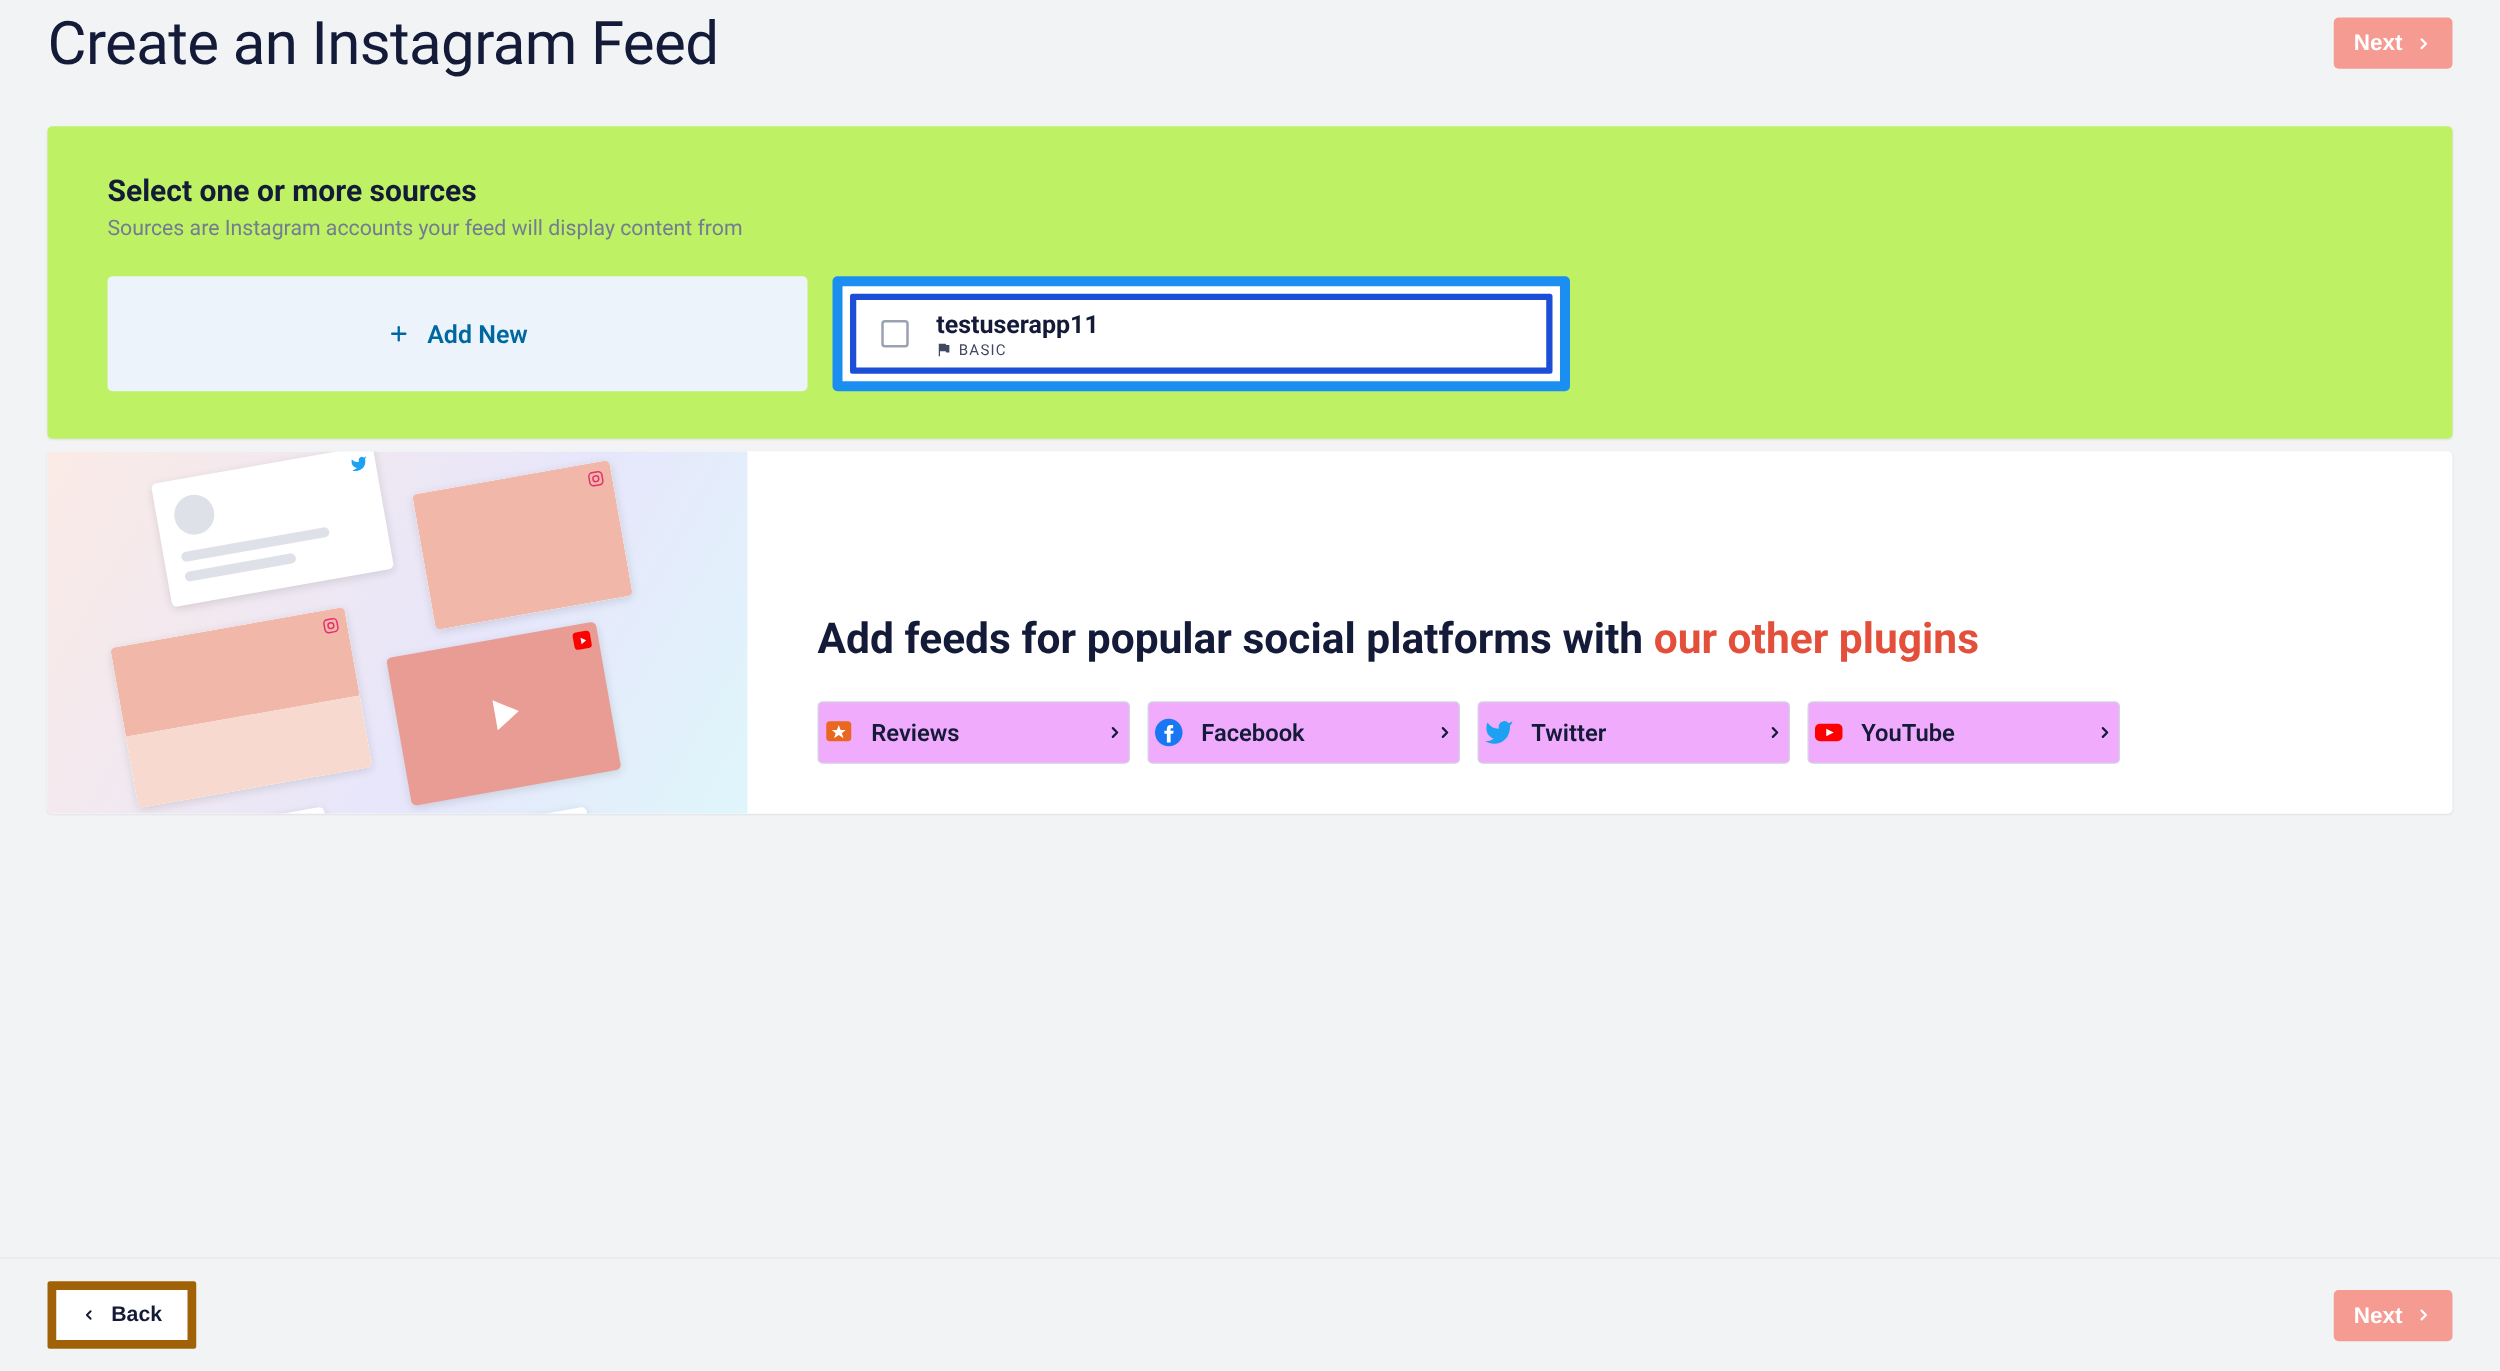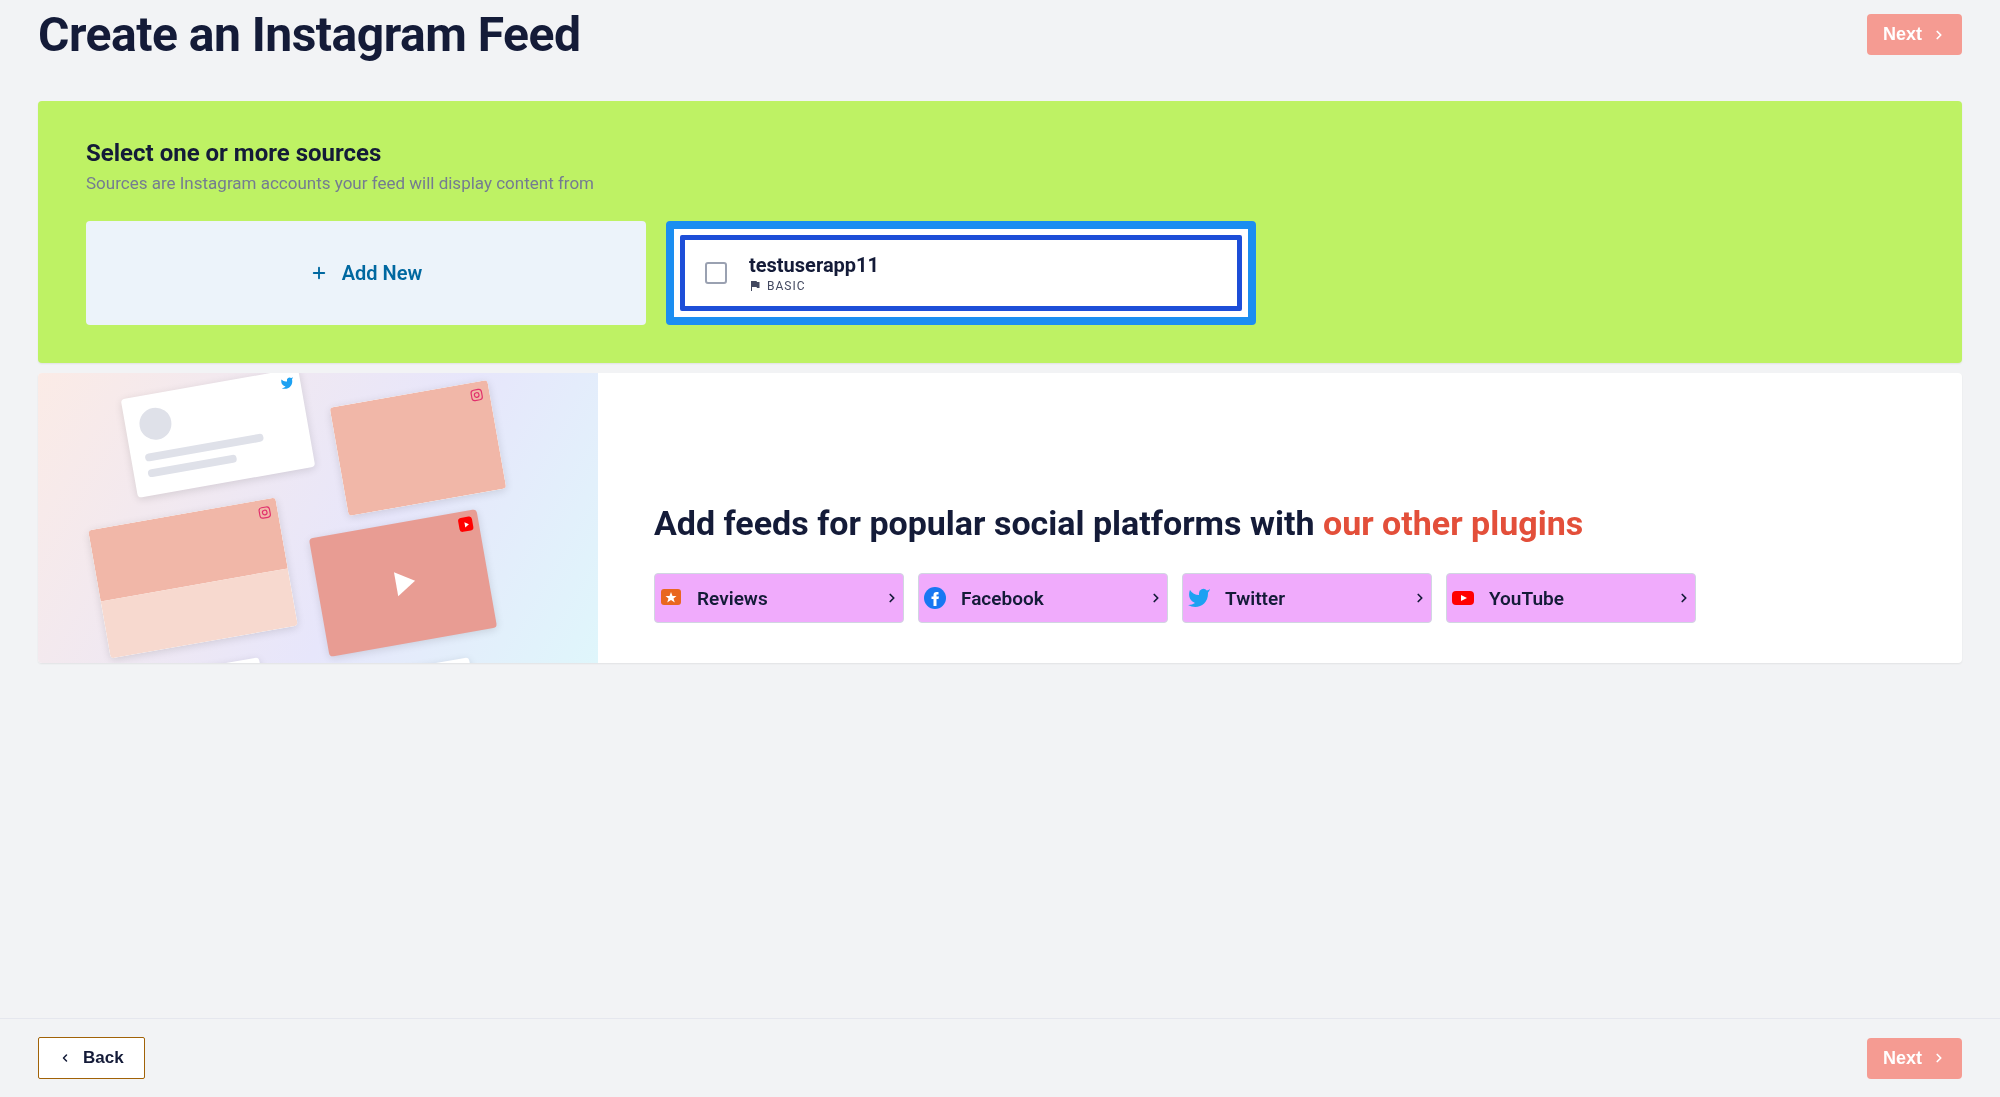--- a/index.html
+++ b/index.html
@@ -17,21 +17,21 @@
     padding: 0 38px;
   }
   .header-row {
     display: flex;
     justify-content: space-between;
     align-items: center;
     padding-top: 6px;
   }
   .page-title {
     font-size: 48px;
-    font-weight: 700;
+    font-weight: 400;
     color: #141b38;
     letter-spacing: -0.5px;
   }
   .btn-next {
     background: #f59b92;
     color: #fff;
     font-size: 18px;
     font-weight: 600;
     border: none;
     border-radius: 4px;
@@ -72,21 +72,21 @@
     flex: 0 0 560px;
     background: #ecf3fa;
     border-radius: 4px;
     display: flex;
     align-items: center;
     justify-content: center;
     gap: 14px;
     color: #0068a0;
     font-weight: 600;
     font-size: 20px;
-    height: 104px;
+    height: 92px;
     cursor: pointer;
   }
   .add-new svg { width: 18px; height: 18px; }
 
   .source-highlight {
     flex: 0 0 590px;
     border: 8px solid #1b8ef1;
     border-radius: 4px;
     padding: 6px;
     background: #fff;
@@ -185,21 +185,21 @@
   .footer-bar {
     border-top: 1px solid #e5e7ee;
     background: #f2f3f5;
     padding: 18px 38px;
     display: flex;
     justify-content: space-between;
     align-items: center;
   }
   .btn-back {
     background: #fff;
-    border: 1px solid #a16207;
+    border: 7px solid #a16207;
     border-radius: 2px;
     padding: 10px 20px;
     display: inline-flex;
     align-items: center;
     gap: 12px;
     font-size: 17px;
     font-weight: 600;
     color: #141b38;
     cursor: pointer;
   }

